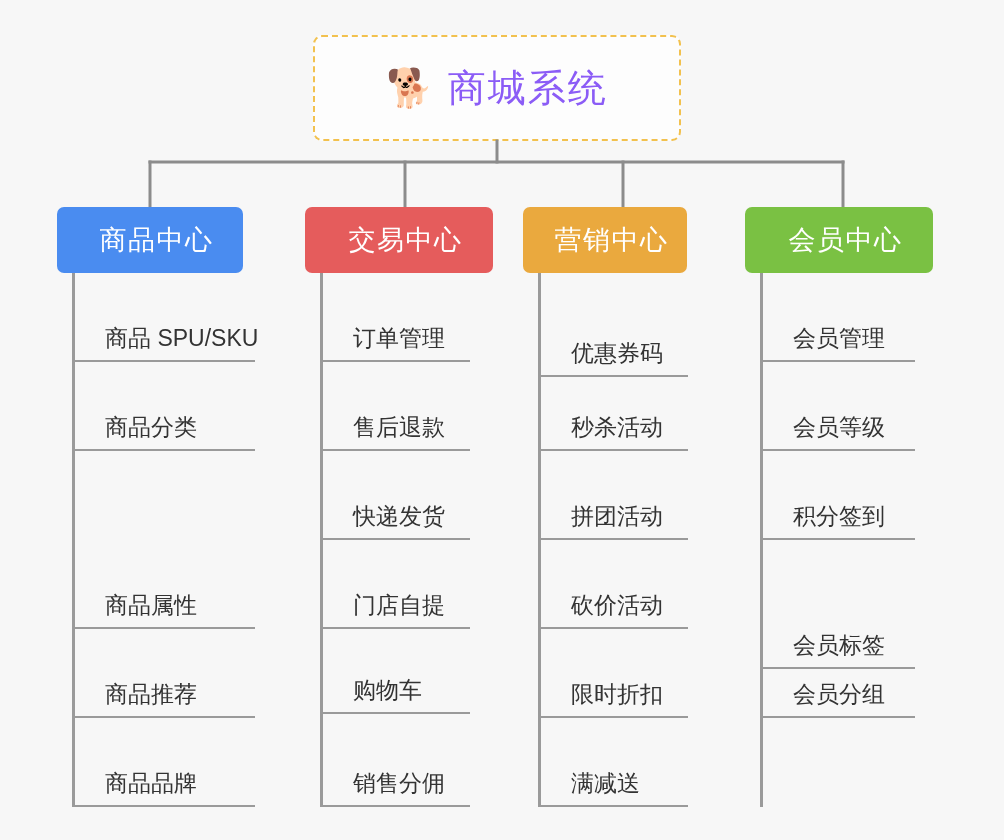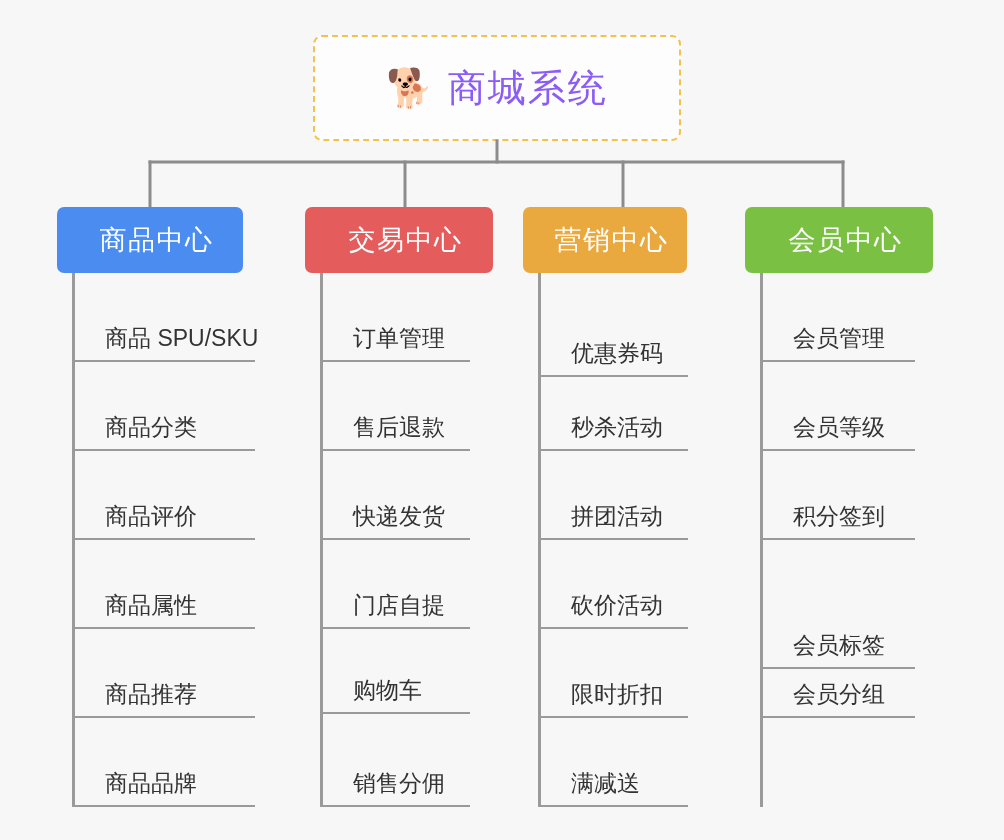--- a/index.html
+++ b/index.html
@@ -135,24 +135,20 @@
       <div class="leaf-col" style="left: 72px; top: 273px; width: 223px; height: 534px;">
         <div class="leaf-trunk" style="height: 534px;"></div>
         <div class="leaf-item" style="top: 0px; left: 0px; width: 223px;">
           <span class="leaf-text">商品 SPU/SKU</span>
           <div class="leaf-rule" style="width: 183px;"></div>
         </div>
         <div class="leaf-item" style="top: 89px; left: 0px; width: 223px;">
           <span class="leaf-text">商品分类</span>
           <div class="leaf-rule" style="width: 183px;"></div>
         </div>
-        <div class="leaf-item" style="top: 178px; left: 0px; width: 223px;">
-          <span class="leaf-text">商品评价</span>
-          <div class="leaf-rule" style="width: 183px;"></div>
-        </div>
         <div class="leaf-item" style="top: 267px; left: 0px; width: 223px;">
           <span class="leaf-text">商品属性</span>
           <div class="leaf-rule" style="width: 183px;"></div>
         </div>
         <div class="leaf-item" style="top: 356px; left: 0px; width: 223px;">
           <span class="leaf-text">商品推荐</span>
           <div class="leaf-rule" style="width: 183px;"></div>
         </div>
         <div class="leaf-item" style="top: 445px; left: 0px; width: 223px; text-align: center;">
           <span class="leaf-text">商品品牌</span>

